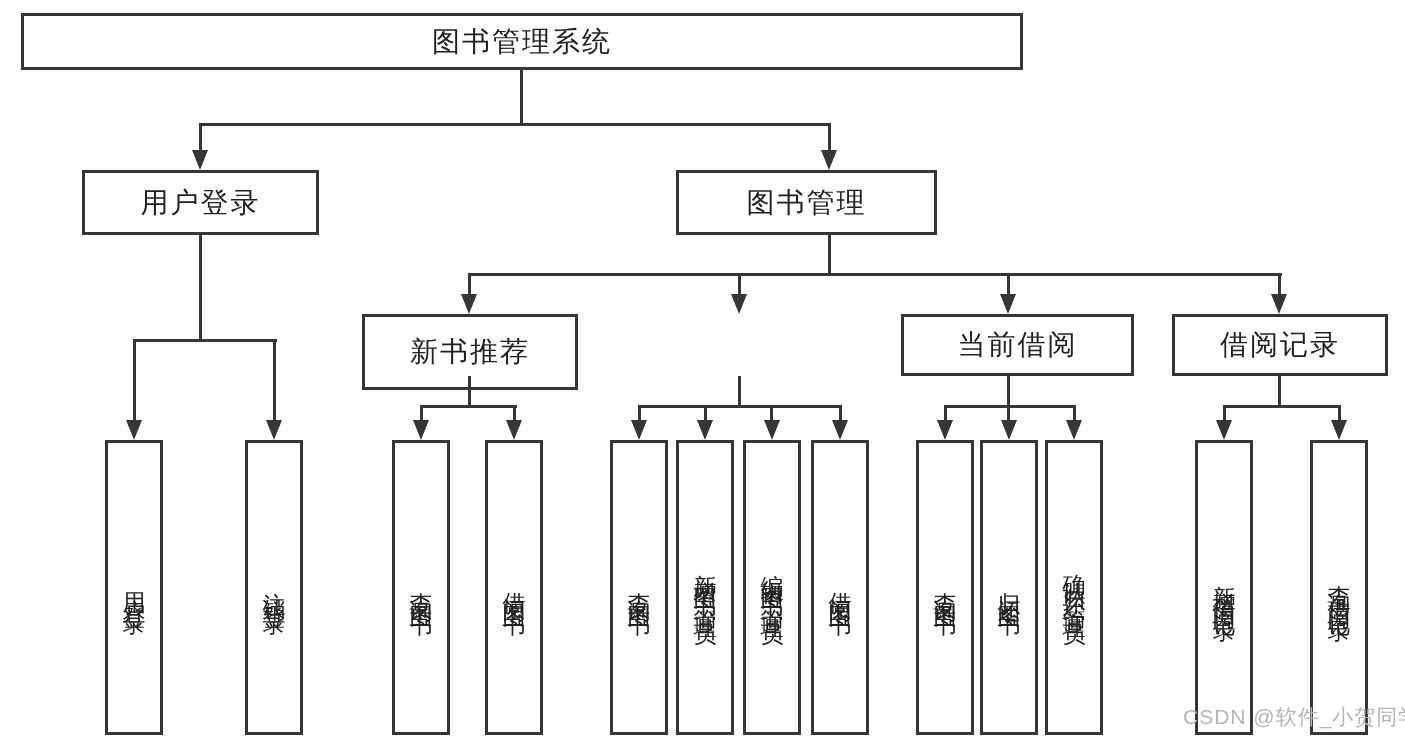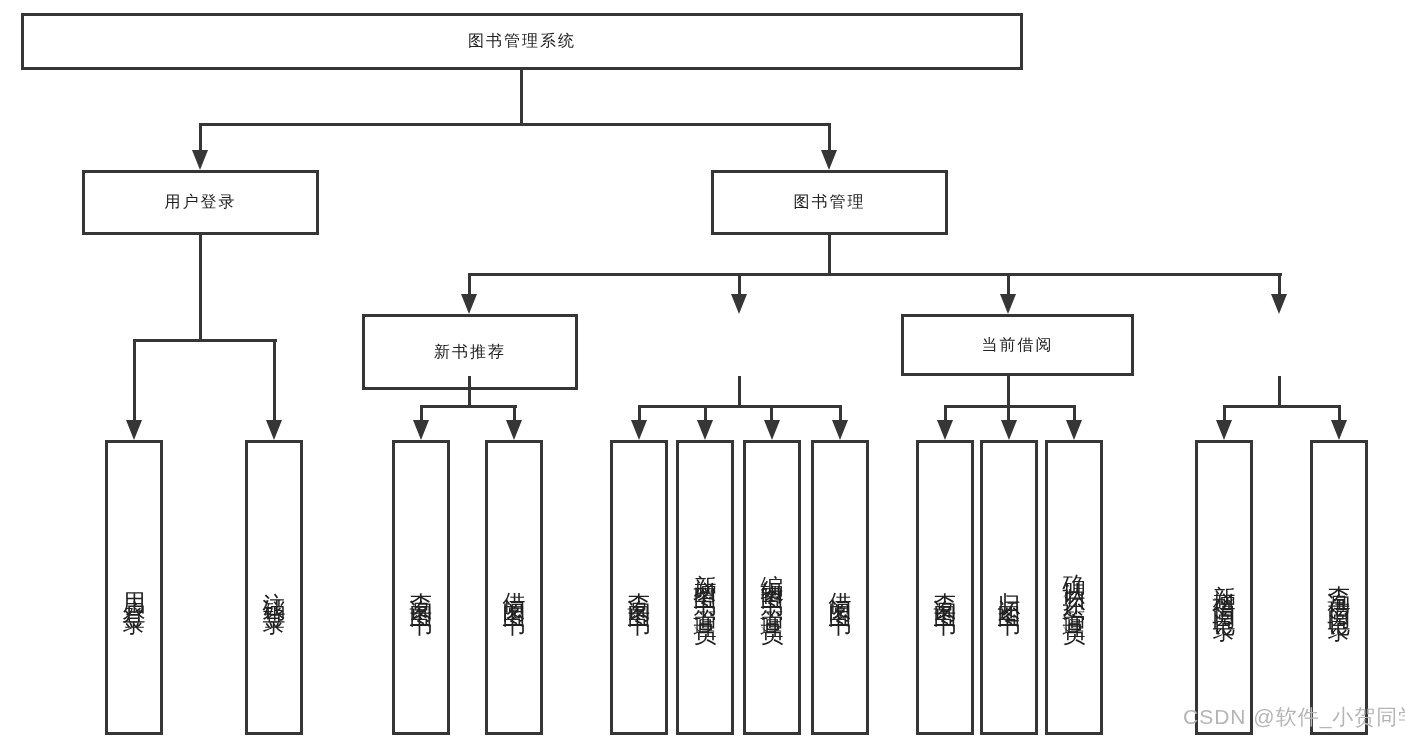--- a/index.html
+++ b/index.html
@@ -5,21 +5,21 @@
   html,body { margin:0; padding:0; background:#ffffff; }
   .canvas {
     position:relative; width:1405px; height:747px; background:#ffffff;
     font-family:"Liberation Sans","DejaVu Sans",sans-serif; overflow:hidden;
     color:#212121;
   }
   .box {
     position:absolute; box-sizing:border-box; background:#ffffff;
     border:3px solid #363636; display:flex; align-items:center; justify-content:center;
   }
-  .label { font-size:16px; letter-spacing:2px; white-space:nowrap; }
+  .label { font-size:28px; letter-spacing:2px; white-space:nowrap; }
   .vtext {
     writing-mode:vertical-rl; text-orientation:mixed;
     font-size:23px; letter-spacing:7px; line-height:1; white-space:nowrap;
   }
   .hline { position:absolute; height:3px; background:#363636; }
   .vline { position:absolute; width:3px; background:#363636; }
   .arrow {
     position:absolute; width:0; height:0;
     border-left:8px solid transparent; border-right:8px solid transparent;
     border-top:20px solid #363636;
@@ -41,21 +41,21 @@
   <div class="vline" style="left:520px;top:68px;height:57px"></div>
   <div class="hline" style="left:199px;top:123px;width:632px"></div>
   <div class="vline" style="left:199px;top:123px;height:30px"></div>
   <div class="arrow" style="left:192px;top:150px"></div>
   <div class="vline" style="left:828px;top:123px;height:30px"></div>
   <div class="arrow" style="left:821px;top:150px"></div>
 
   <div class="box" style="left:82px;top:170px;width:237px;height:65px">
     <span class="label">用户登录</span>
   </div>
-  <div class="box" style="left:711px;top:170px;width:237px;height:65px">
+  <div class="box" style="left:676px;top:170px;width:261px;height:65px">
     <span class="label">图书管理</span>
   </div>
 
   <div class="vline" style="left:199px;top:235px;height:106px"></div>
   <div class="hline" style="left:133px;top:339px;width:144px"></div>
   <div class="vline" style="left:133px;top:339px;height:85px"></div>
   <div class="arrow" style="left:126px;top:420px"></div>
   <div class="vline" style="left:273px;top:339px;height:85px"></div>
   <div class="arrow" style="left:266px;top:420px"></div>
 
@@ -68,20 +68,23 @@
   <div class="vline" style="left:1007px;top:273px;height:25px"></div>
   <div class="arrow" style="left:1000px;top:294px"></div>
   <div class="vline" style="left:1278px;top:273px;height:25px"></div>
   <div class="arrow" style="left:1271px;top:294px"></div>
 
   <div class="box" style="left:362px;top:314px;width:216px;height:76px">
     <span class="label">新书推荐</span>
   </div>
   <div class="box" style="left:901px;top:314px;width:233px;height:62px">
     <span class="label">当前借阅</span>
+  </div>
+  <div class="box" style="left:1172px;top:314px;width:216px;height:62px">
+    <span class="label">借阅记录</span>
   </div>
 
   <div class="vline" style="left:468px;top:376px;height:32px"></div>
   <div class="hline" style="left:420px;top:405px;width:97px"></div>
   <div class="vline" style="left:420px;top:405px;height:19px"></div>
   <div class="arrow" style="left:413px;top:420px"></div>
   <div class="vline" style="left:513px;top:405px;height:19px"></div>
   <div class="arrow" style="left:506px;top:420px"></div>
 
   <div class="vline" style="left:738px;top:376px;height:32px"></div>

